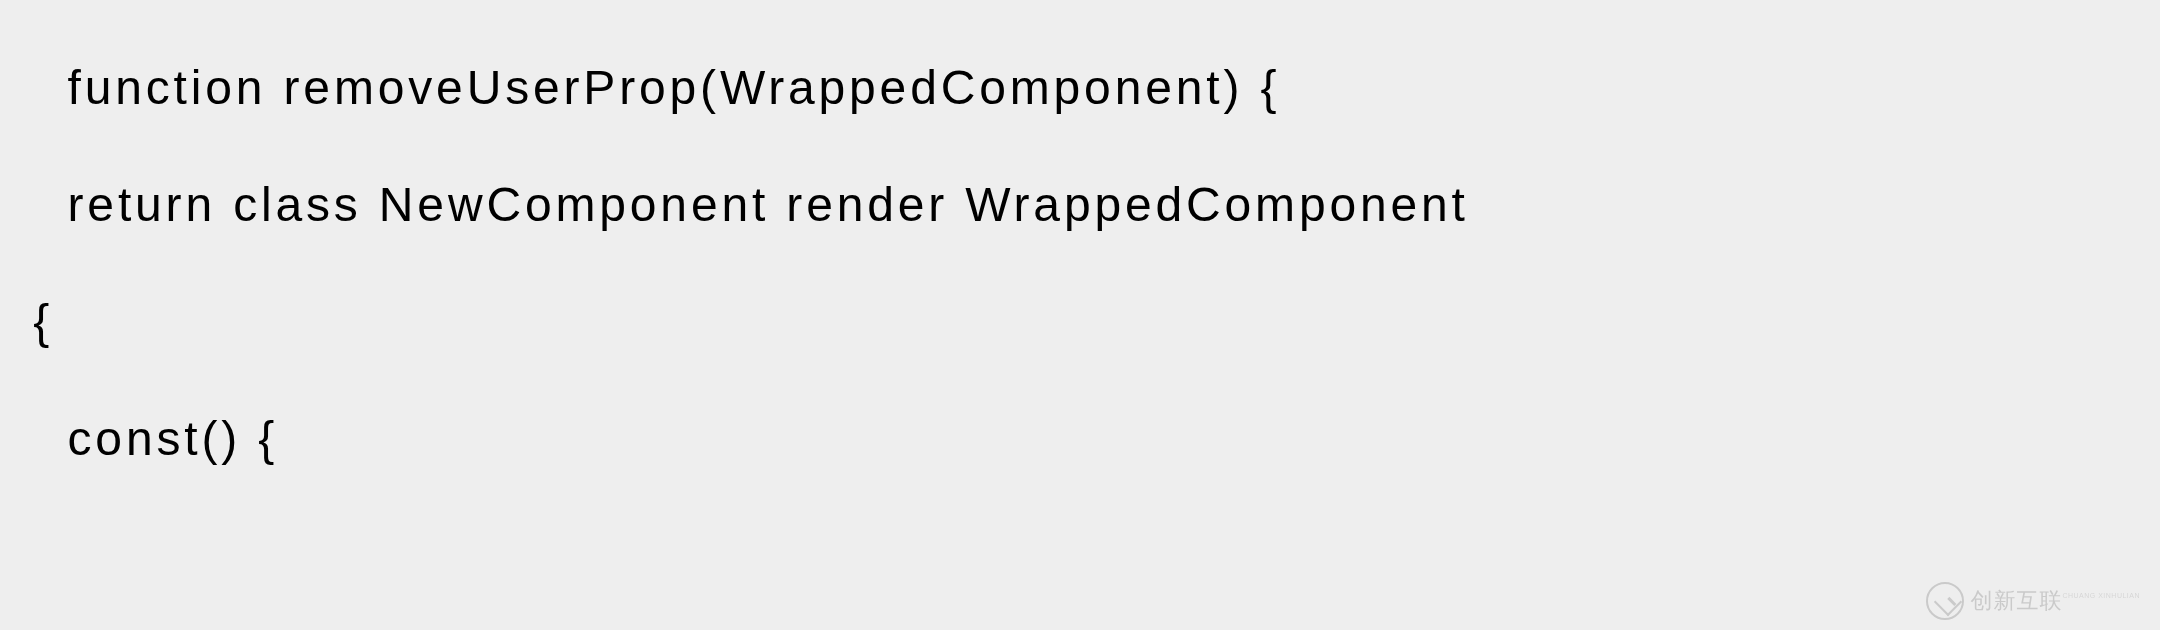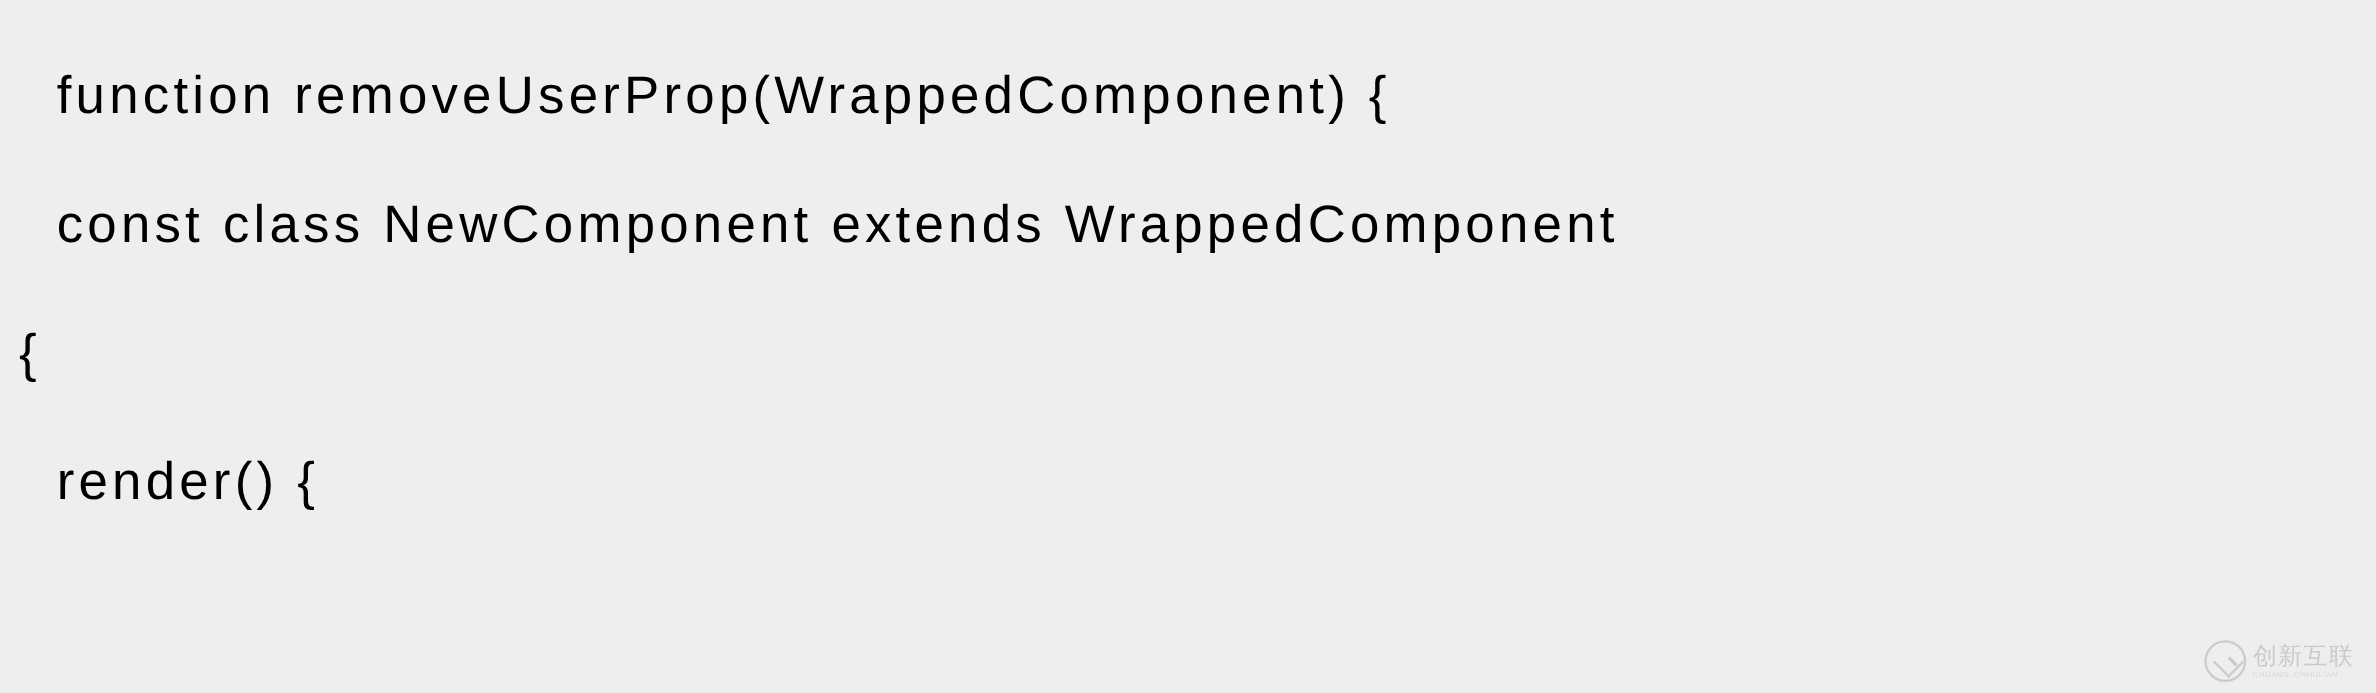--- a/index.html
+++ b/index.html
@@ -20,20 +20,21 @@
       padding: 0;
       font-size: 48px;
       line-height: 1.22;
       letter-spacing: 0.08em;
       color: #000000;
       white-space: pre;
       font-stretch: normal;
     }
     .code-line {
       display: block;
+      margin-left: 16px;
     }
     .watermark {
       position: absolute;
       bottom: 10px;
       right: 20px;
       display: flex;
       align-items: center;
       gap: 6px;
       opacity: 0.35;
     }
@@ -63,44 +64,44 @@
       position: absolute;
       width: 10px;
       height: 2.5px;
       background: #888;
       top: 16px;
       right: 5px;
       transform: rotate(45deg);
     }
     .watermark-text {
       display: flex;
-      flex-direction: column;
+      flex-direction: row;
       line-height: 1;
     }
     .watermark-main {
       font-size: 22px;
       color: #888;
       font-weight: 400;
       letter-spacing: 1px;
     }
     .watermark-sub {
       font-size: 7px;
       color: #aaa;
       letter-spacing: 0.5px;
       margin-top: 2px;
     }
   </style>
 </head>
 <body>
 
 <div class="code-container">
 <span class="code-line">   function removeUserProp(WrappedComponent) {</span>
-<span class="code-line">   const class NewComponent extends WrappedComponent</span>
+<span class="code-line">   return class NewComponent render WrappedComponent</span>
 <span class="code-line"> {</span>
-<span class="code-line">   render() {</span>
+<span class="code-line">   const() {</span>
 
 
 
 
 
 </div>
 
 <div class="watermark">
   <div class="watermark-icon"></div>
   <div class="watermark-text">

